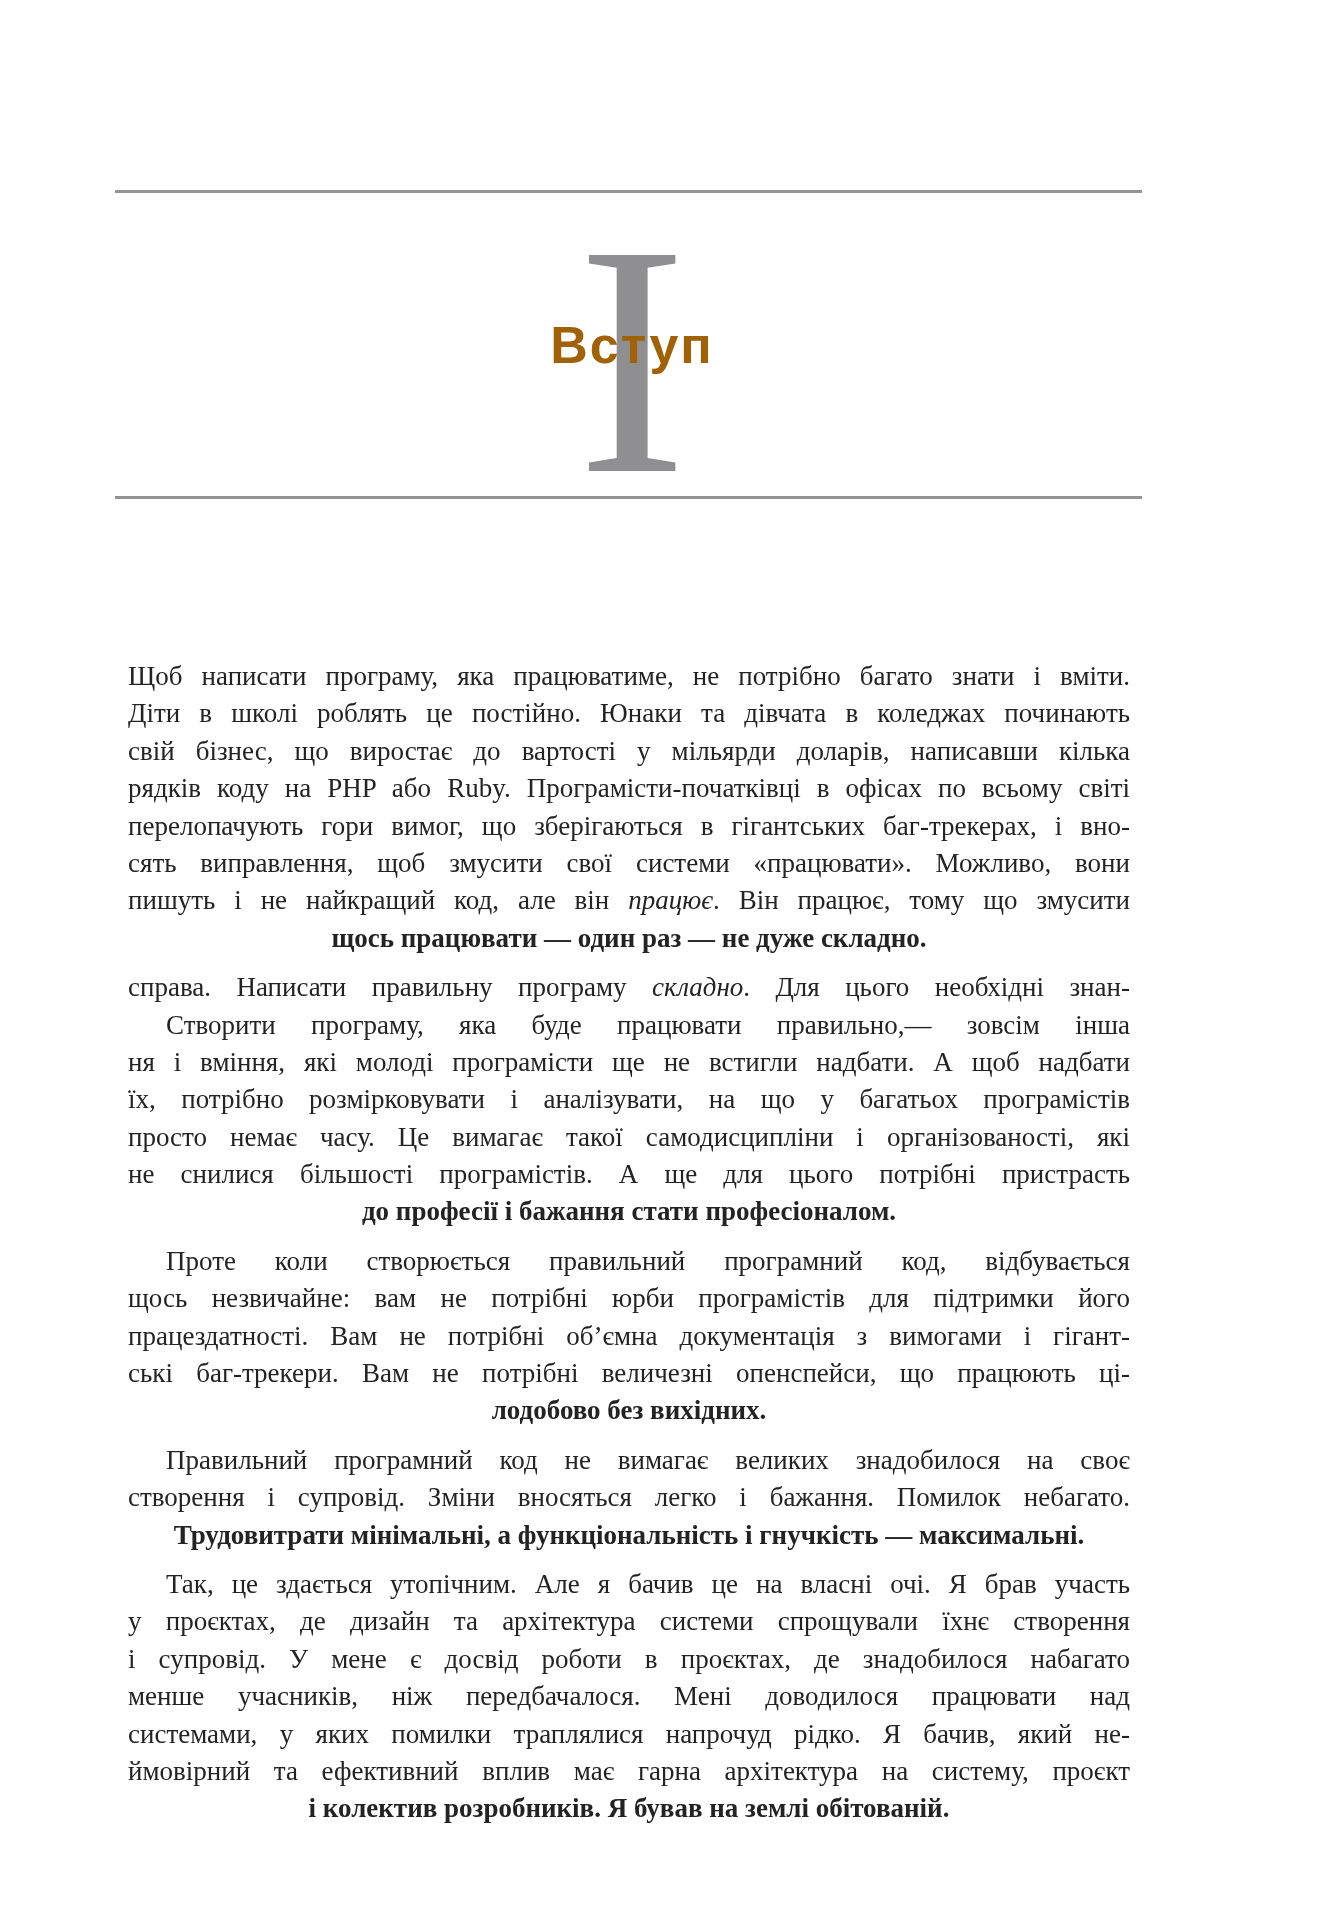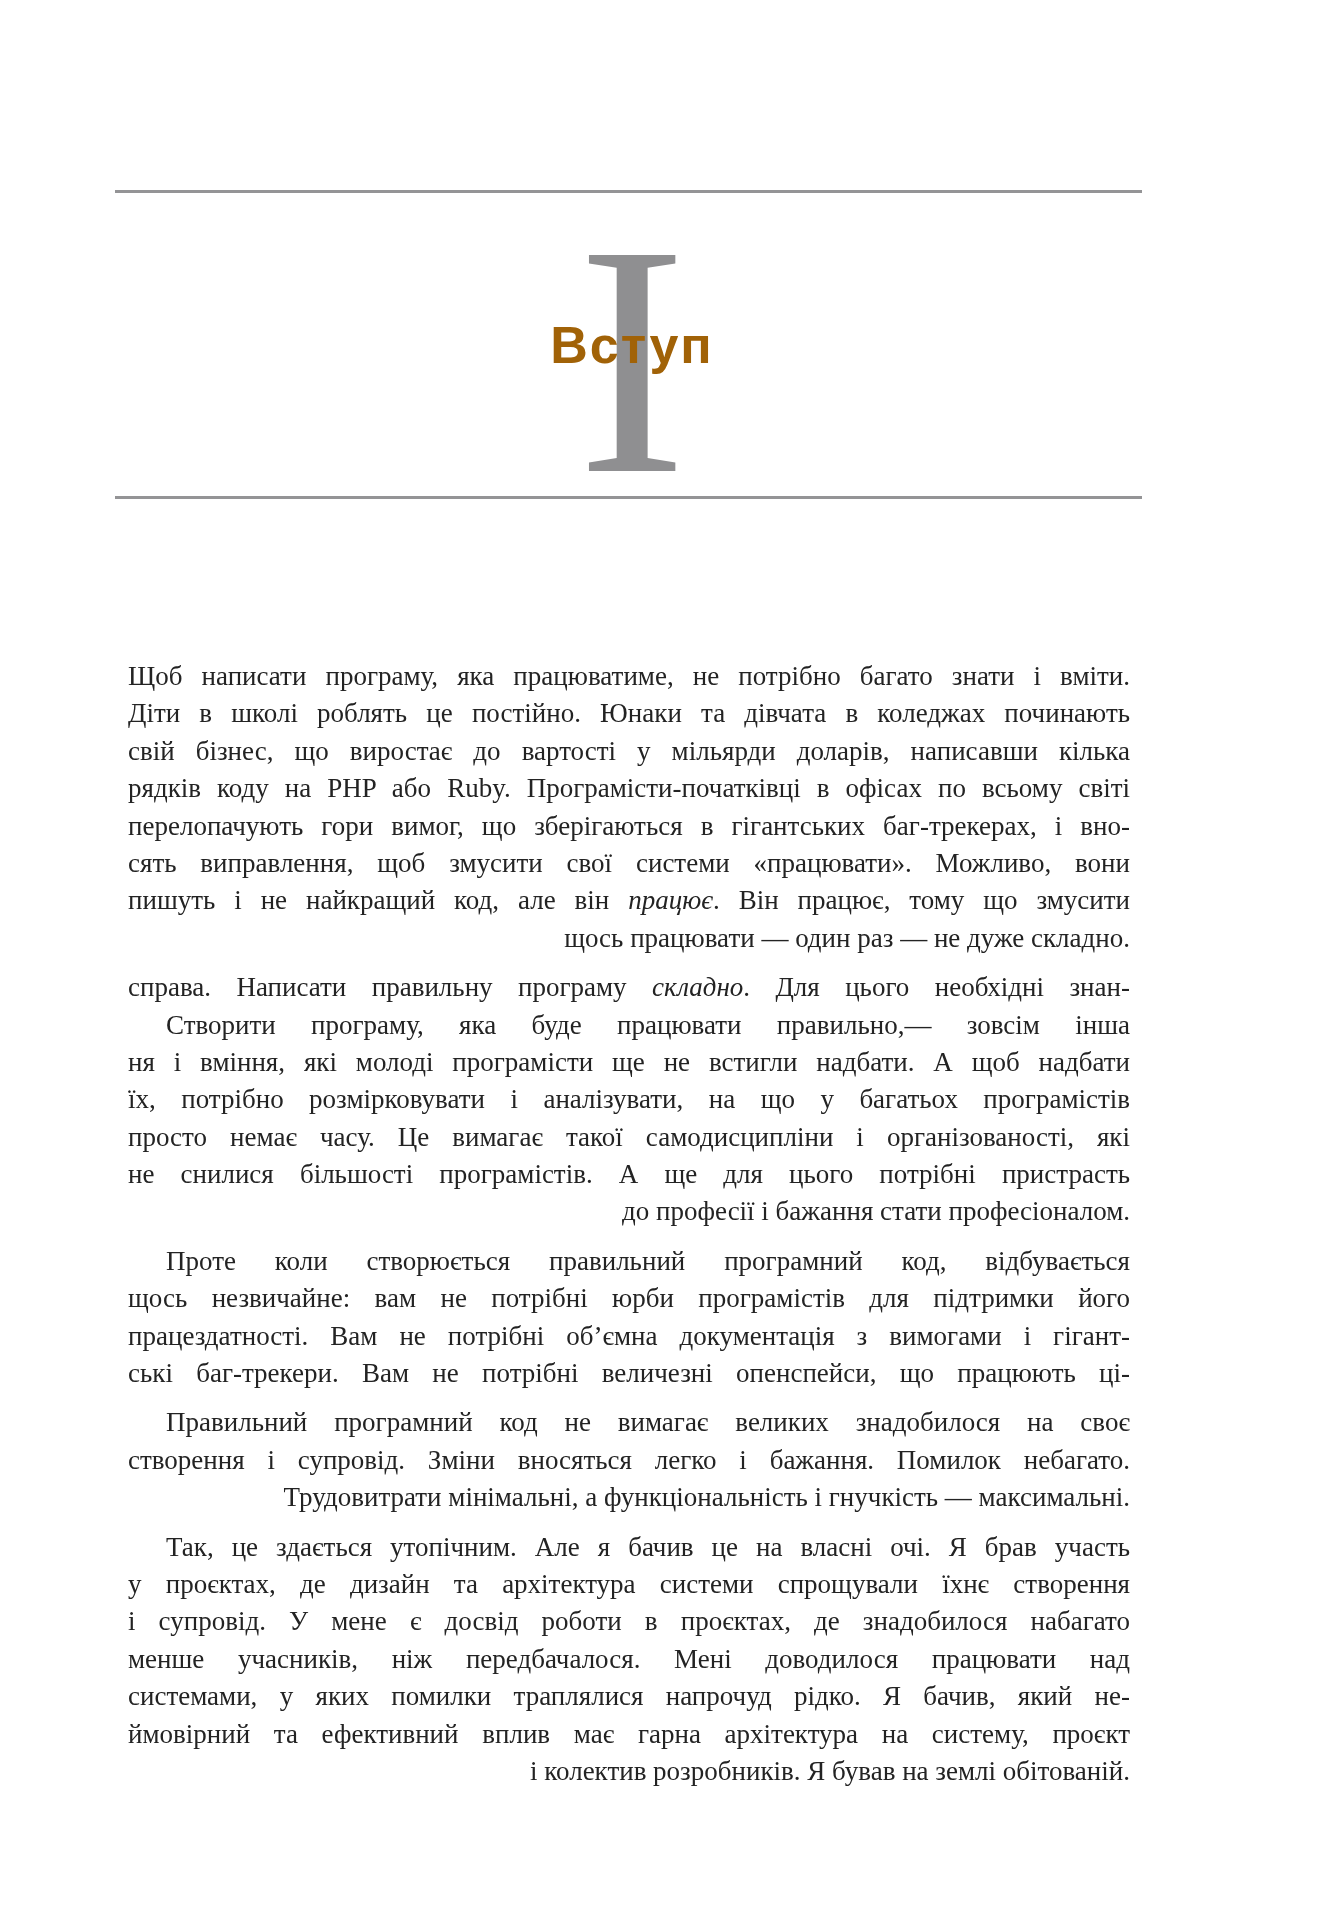--- a/index.html
+++ b/index.html
@@ -63,21 +63,21 @@
   }
   .para { margin: 12px; padding: 0; }
   .line {
     height: 37.4px;
     line-height: 37.4px;
   }
   .line.just {
     text-align: justify;
     text-align-last: justify;
   }
-  .line.last { text-align: right; }
+  .line.last { text-align: center; font-weight: bold; }
   .line.indent { padding-left: 38px; }
   .it { font-style: italic; }
 </style>
 </head>
 <body>
 
 <div class="page">
   <div class="rule rule-top" style="background: rgb(148, 148, 150);"></div>
   <div class="numeral" style="color: rgb(143, 143, 145);">I</div>
   <h1 class="title" style="color: #a16207;">Вступ</h1>
@@ -100,20 +100,21 @@
         <div class="line just"><span>їх, потрібно розмірковувати і аналізувати, на що у багатьох програмістів</span></div>
         <div class="line just"><span>просто немає часу. Це вимагає такої самодисципліни і організованості, які</span></div>
         <div class="line just"><span>не снилися більшості програмістів. А ще для цього потрібні пристрасть</span></div>
         <div class="line last"><span>до професії і бажання стати професіоналом.</span></div>
       </div>
       <div class="para">
         <div class="line just indent"><span>Проте коли створюється правильний програмний код, відбувається</span></div>
         <div class="line just"><span>щось незвичайне: вам не потрібні юрби програмістів для підтримки його</span></div>
         <div class="line just"><span>працездатності. Вам не потрібні об’ємна документація з вимогами і гігант-</span></div>
         <div class="line just"><span>ські баг-трекери. Вам не потрібні величезні опенспейси, що працюють ці-</span></div>
+        <div class="line last"><span>лодобово без вихідних.</span></div>
       </div>
       <div class="para">
         <div class="line just indent"><span>Правильний програмний код не вимагає великих знадобилося на своє</span></div>
         <div class="line just"><span>створення і супровід. Зміни вносяться легко і бажання. Помилок небагато.</span></div>
         <div class="line last"><span>Трудовитрати мінімальні, а функціональність і гнучкість — максимальні.</span></div>
       </div>
       <div class="para">
         <div class="line just indent"><span>Так, це здається утопічним. Але я бачив це на власні очі. Я брав участь</span></div>
         <div class="line just"><span>у проєктах, де дизайн та архітектура системи спрощували їхнє створення</span></div>
         <div class="line just"><span>і супровід. У мене є досвід роботи в проєктах, де знадобилося набагато</span></div>

